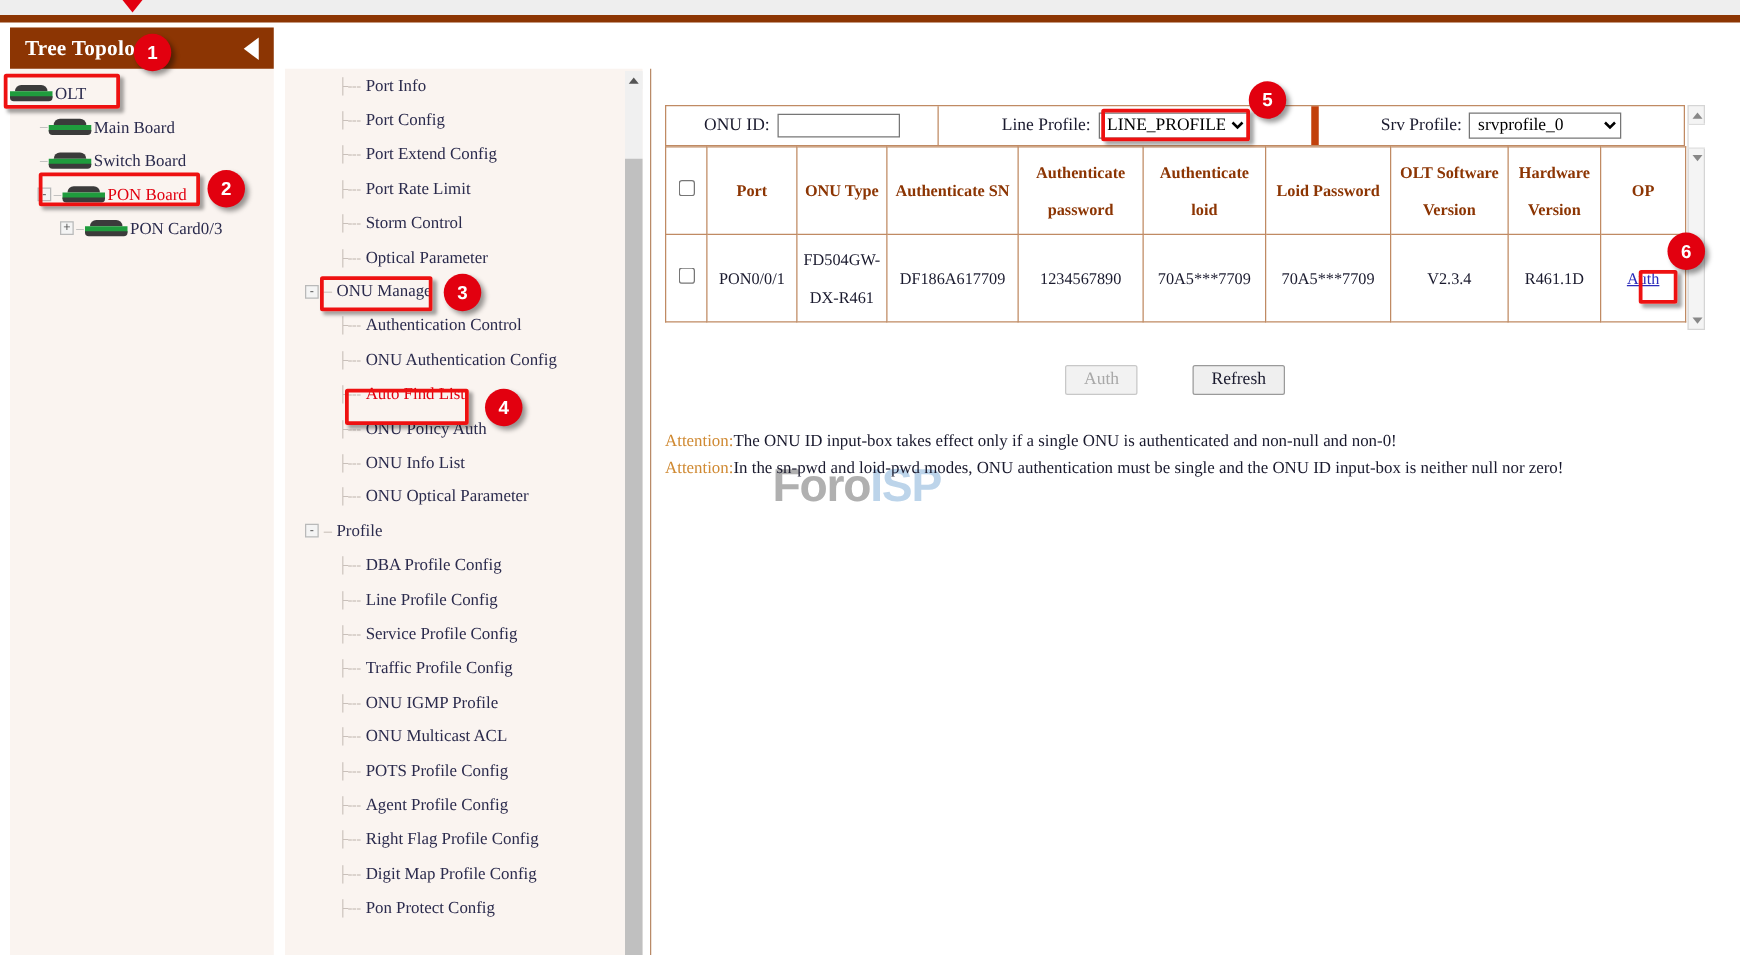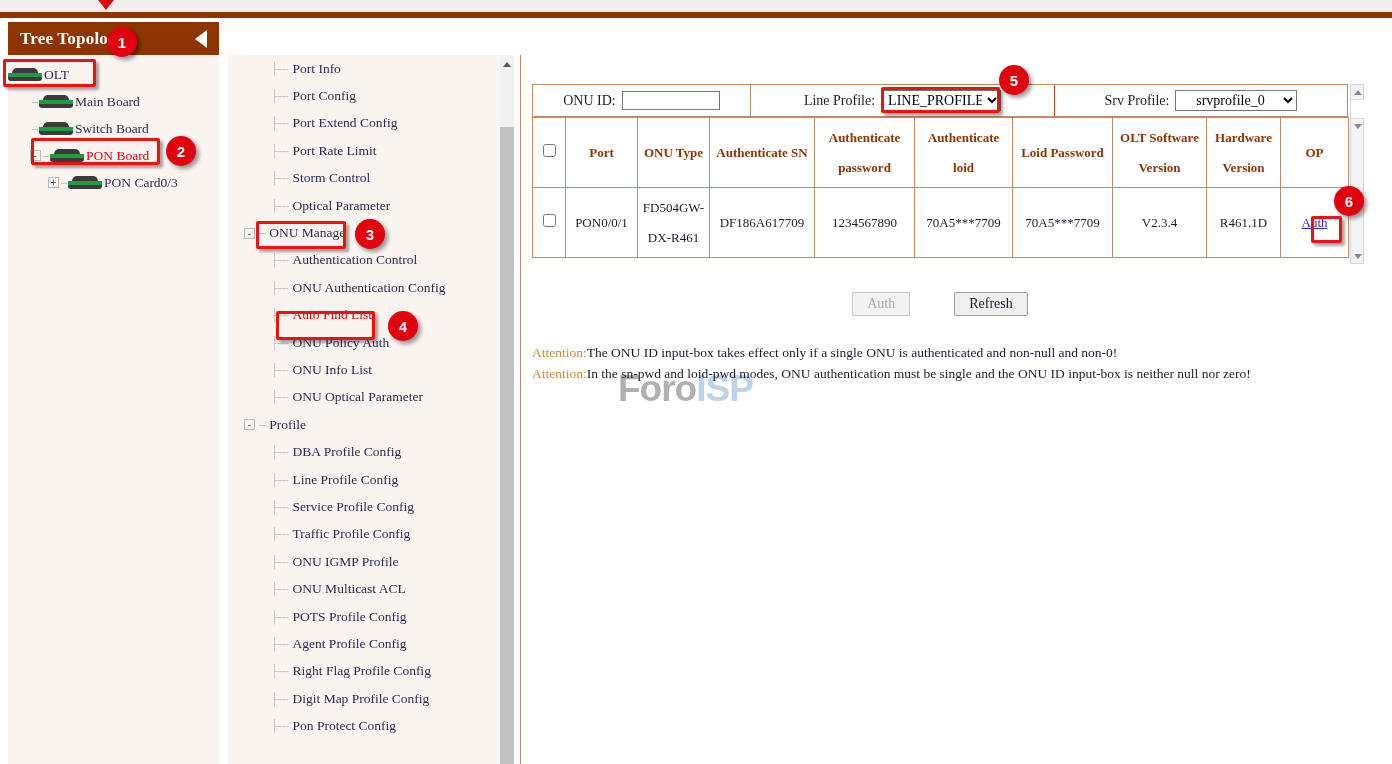--- a/index.html
+++ b/index.html
@@ -133,33 +133,33 @@
   .watermark .a { color:#b0b0b0; }
   .watermark .b { color:#bcd4ea; }
 
   
   .formbar {
     position:absolute; left:532px; top:84px; width:816px; height:33px;
     border:1px solid #c08a63; display:flex; align-items:stretch; background:#fff; z-index:3;
   }
   .fcell { display:flex; align-items:center; justify-content:center; font-size:14px; color:#1a1a2e; }
   .fcell.c1 { width:218px; border-right:1px solid #c08a63; }
-  .fcell.c2 { width:304px; border-right:1px solid #c2410c; }
+  .fcell.c2 { width:304px; border-right:6px solid #c2410c; }
   .fcell.c3 { flex:1; }
   .flabel { margin-right:6px; }
   input.txt {
     width:98px; height:19px; border:1px solid #767676; background:#fff;
     font-family:"Liberation Serif", serif; font-size:13px; padding:0 3px;
   }
   select.sel {
     height:21px; border:1px solid #767676; background:#fff;
     font-family:"Liberation Serif", serif; font-size:14px; padding:0 2px;
   }
   select.sel.line { width:120px; }
-  select.sel.srv { width:122px;text-align:center; }
+  select.sel.srv { width:122px; }
 
   
   .tbl-wrap { position:absolute; left:532px; top:117px; width:816px; z-index:3; background:#fff; }
   table.grid { border-collapse:collapse; width:816px; table-layout:fixed; background:#fff;}
   table.grid th, table.grid td {
     border:1px solid #c08a63; text-align:center; vertical-align:middle;
     font-size:13px; color:#1a1a2e;
   }
   table.grid th {
     color:#8c3503; font-weight:bold; height:70px; line-height:30px; padding:0 2px;

